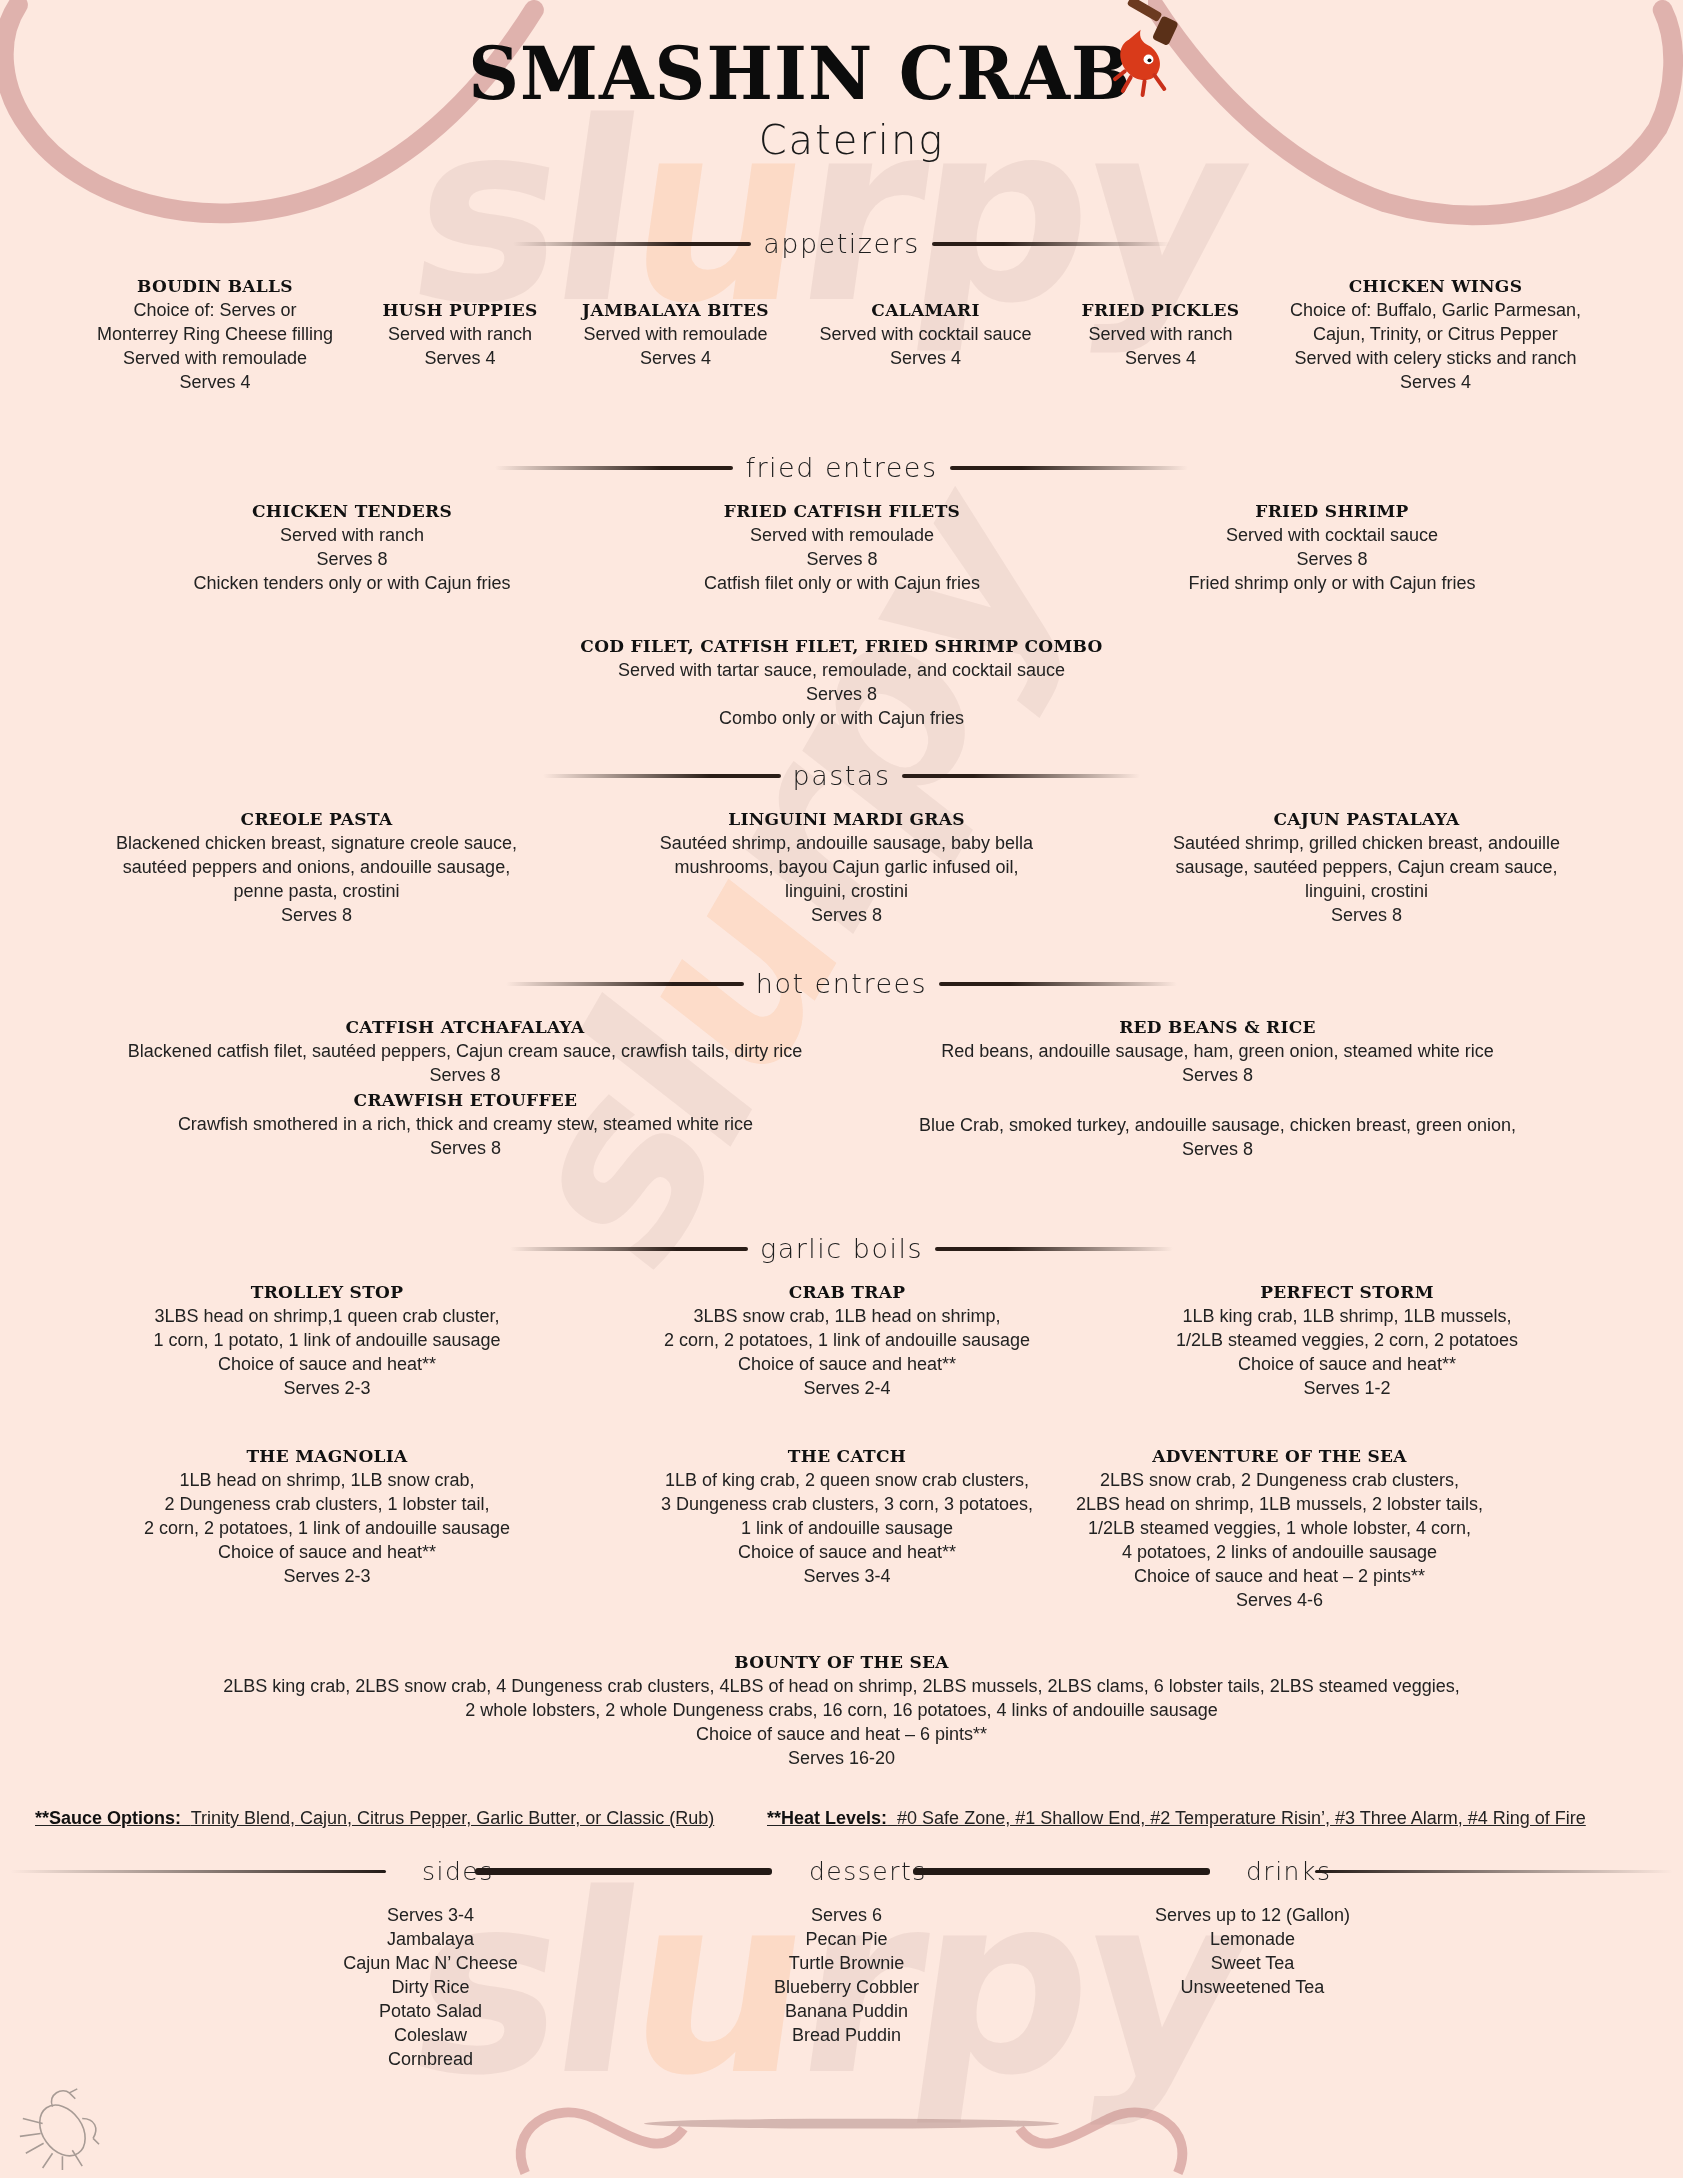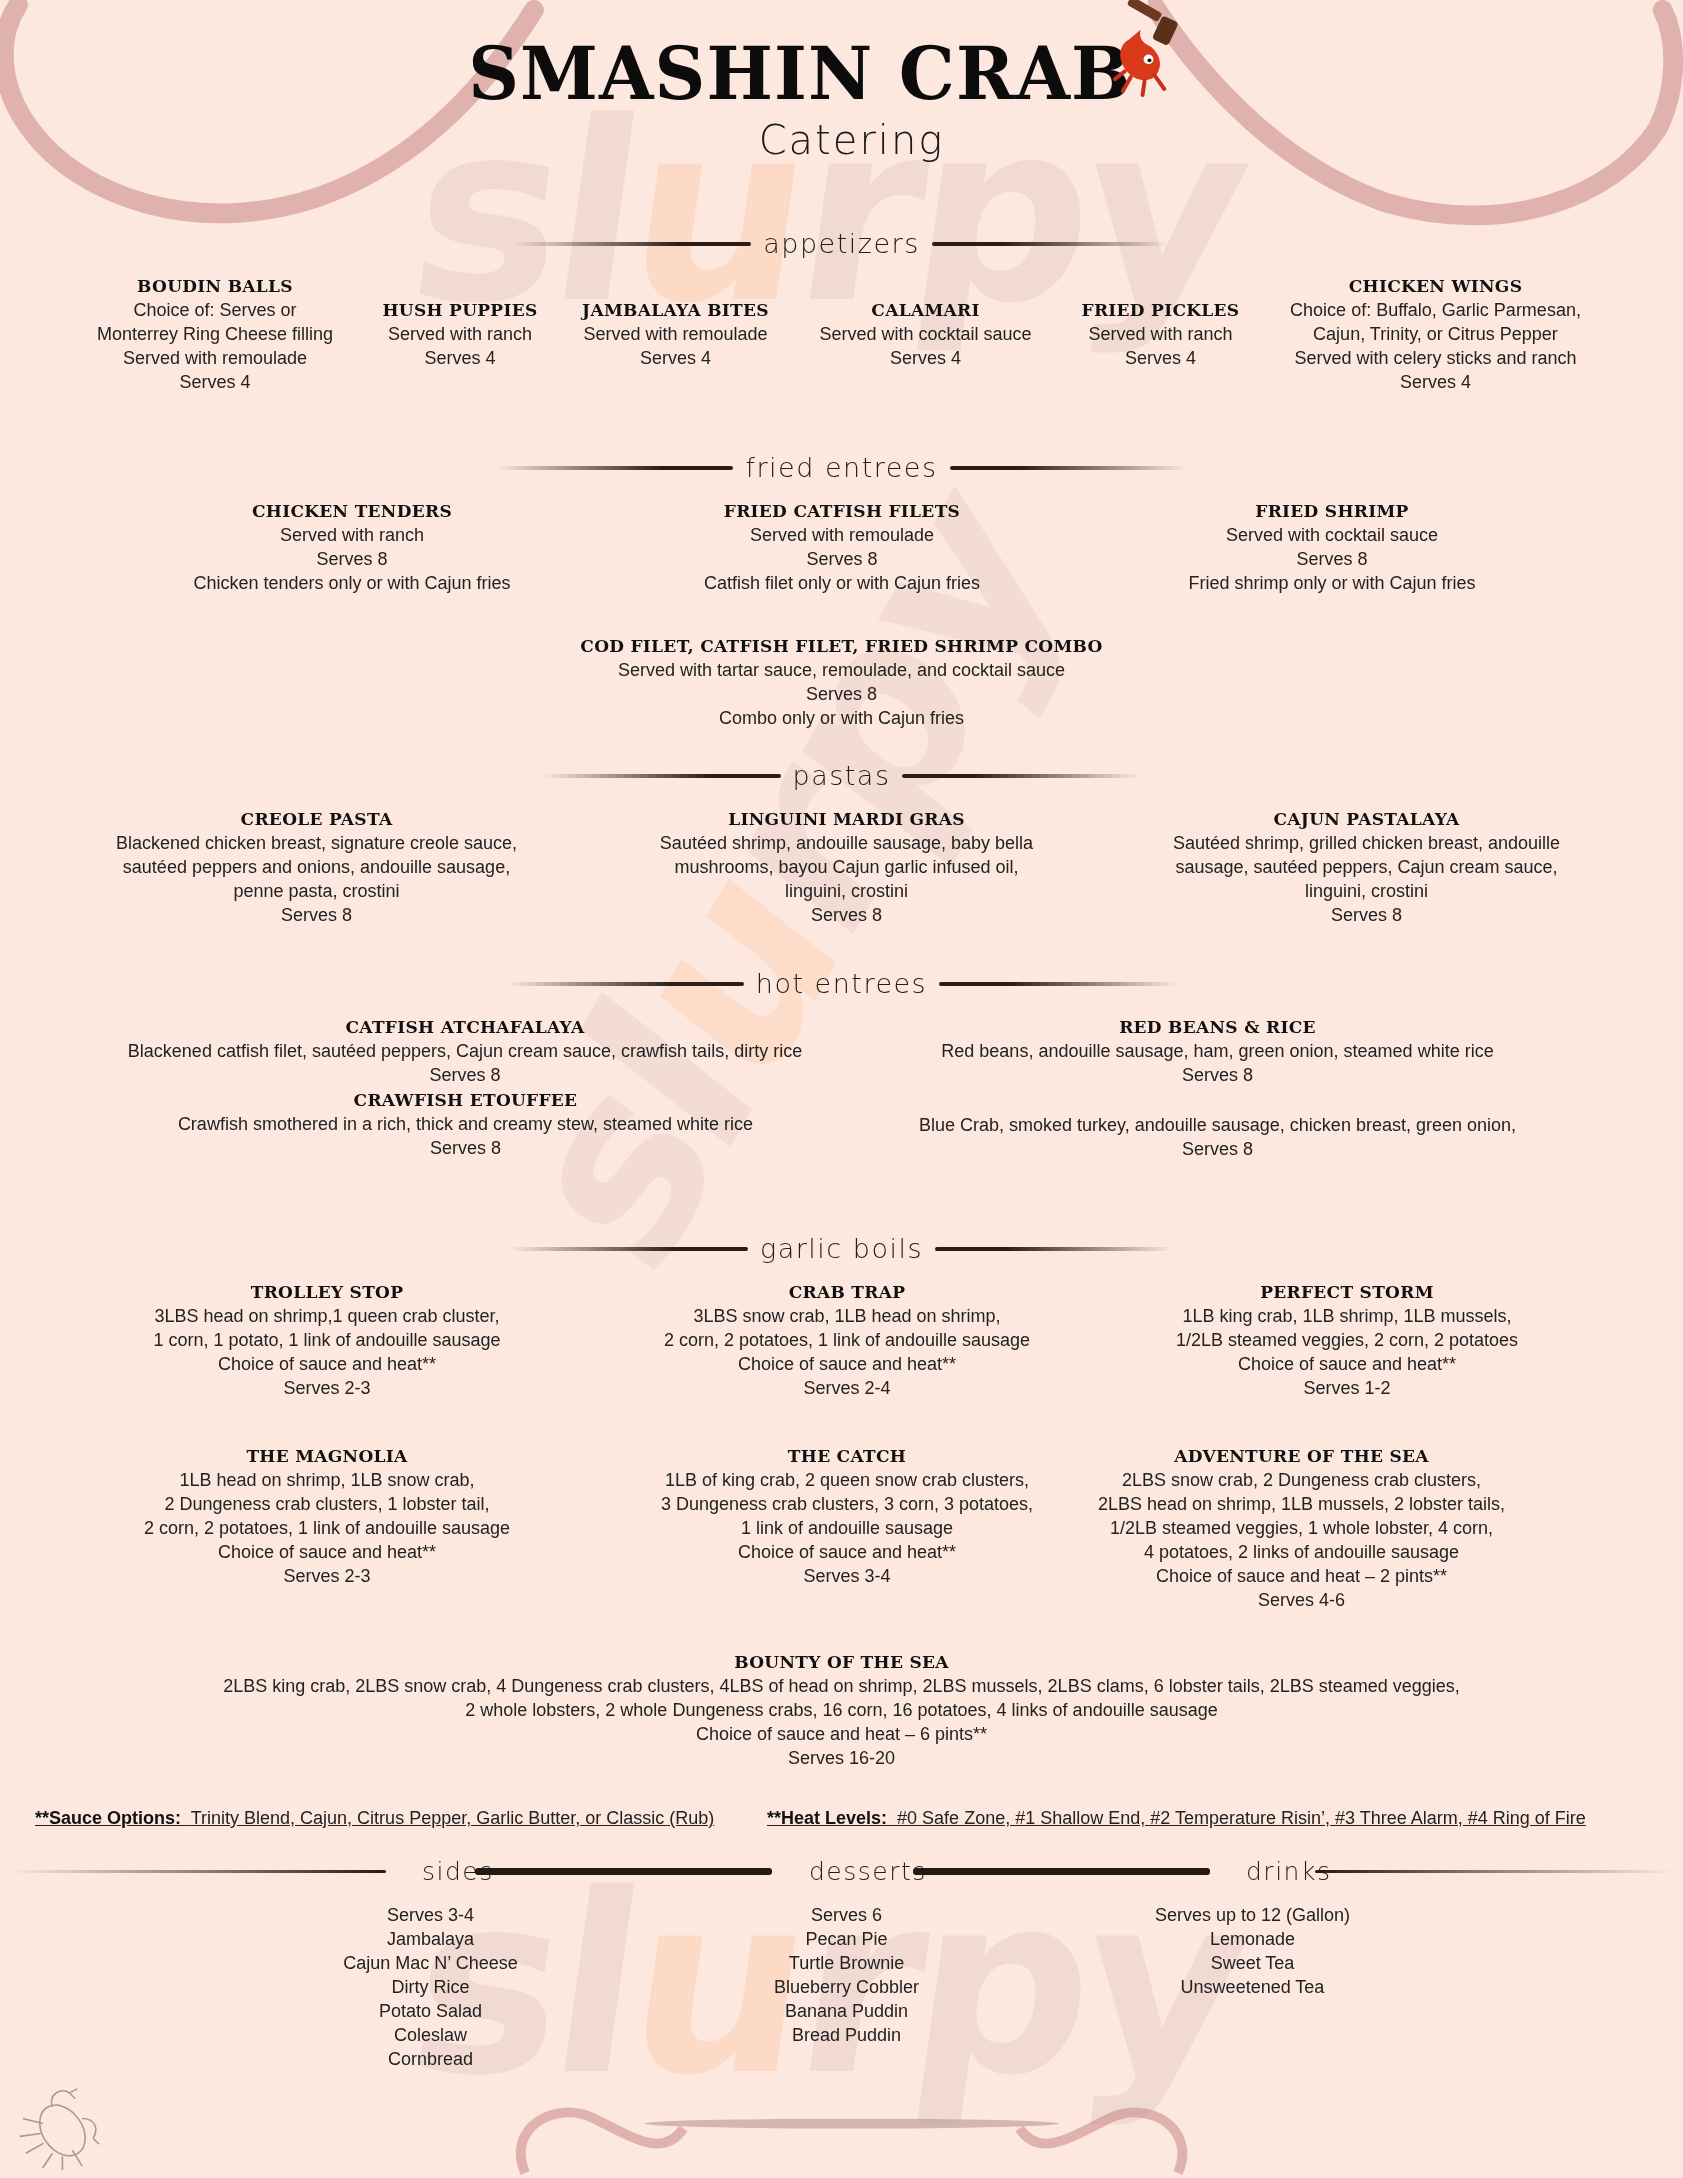--- a/index.html
+++ b/index.html
@@ -266,21 +266,21 @@
   <div class="line-txt">Serves 2-3</div>
 </div>
 <div class="item" style="left:629px;top:1444px;width:436px">
   <div class="name">THE CATCH</div>
   <div class="line-txt">1LB of king crab, 2 queen snow crab clusters,</div>
   <div class="line-txt">3 Dungeness crab clusters, 3 corn, 3 potatoes,</div>
   <div class="line-txt">1 link of andouille sausage</div>
   <div class="line-txt">Choice of sauce and heat**</div>
   <div class="line-txt">Serves 3-4</div>
 </div>
-<div class="item" style="left:1074px;top:1444px;width:455px">
+<div class="item" style="left:1052px;top:1444px;width:455px">
   <div class="name">ADVENTURE OF THE SEA</div>
   <div class="line-txt">2LBS snow crab, 2 Dungeness crab clusters,</div>
   <div class="line-txt">2LBS head on shrimp, 1LB mussels, 2 lobster tails,</div>
   <div class="line-txt">1/2LB steamed veggies, 1 whole lobster, 4 corn,</div>
   <div class="line-txt">4 potatoes, 2 links of andouille sausage</div>
   <div class="line-txt">Choice of sauce and heat – 2 pints**</div>
   <div class="line-txt">Serves 4-6</div>
 </div>
 <div class="item" style="left:99px;top:1650px;width:1485px">
   <div class="name">BOUNTY OF THE SEA</div>

